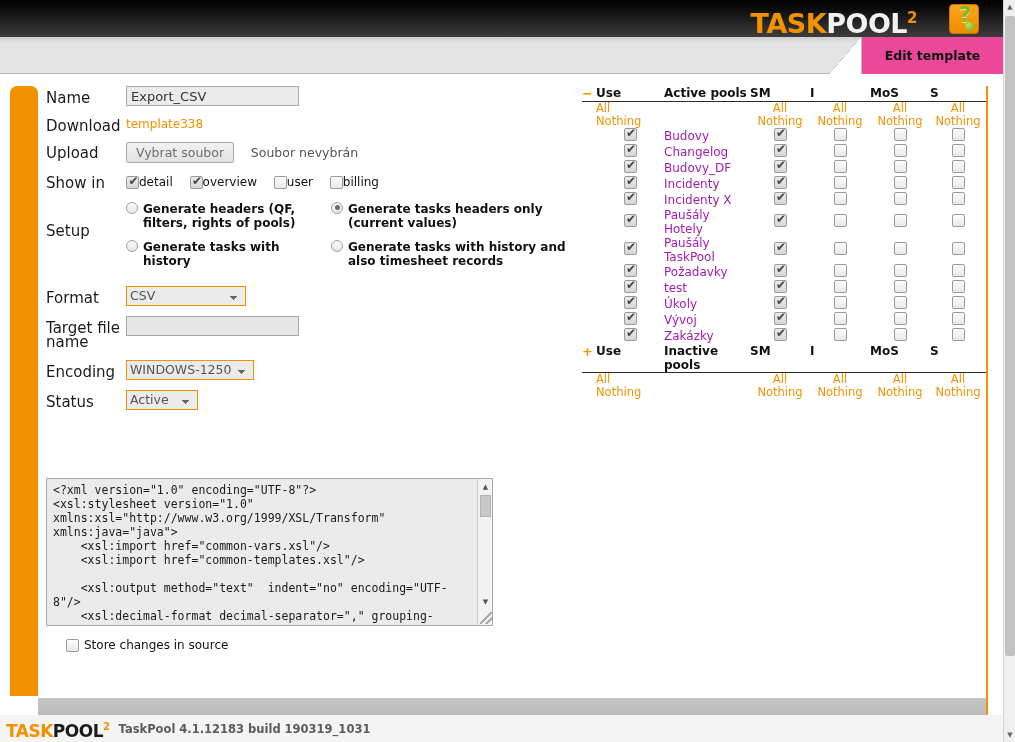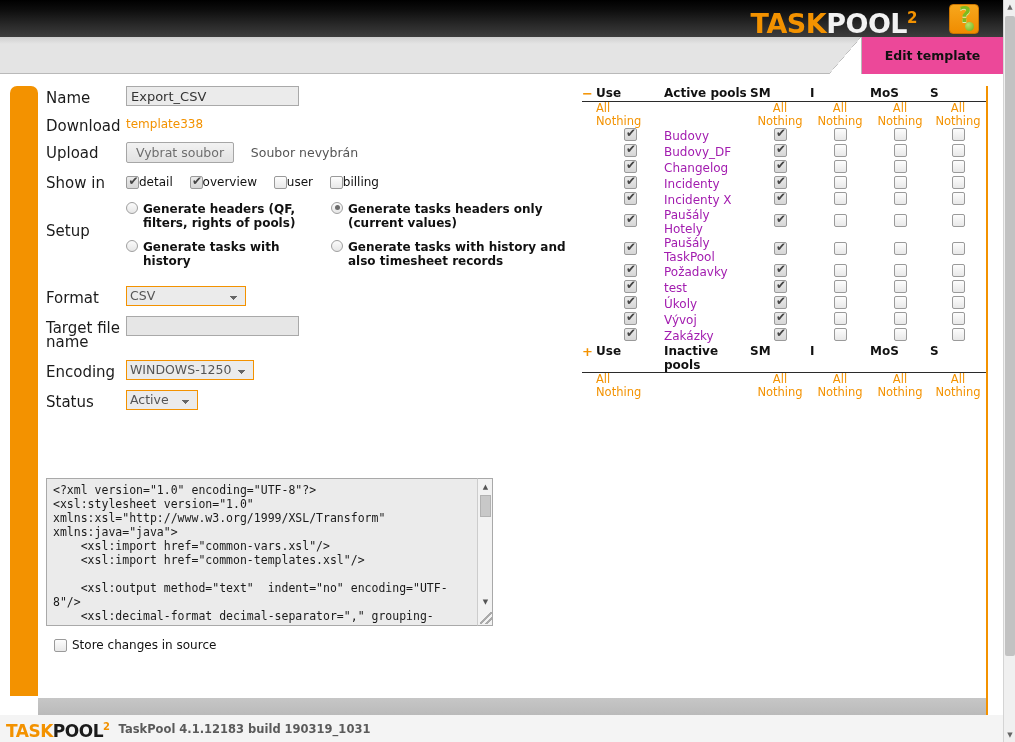--- a/index.html
+++ b/index.html
@@ -200,21 +200,21 @@
     background:#c8c8c8; border:1px solid #b2b2b2; cursor:pointer;
   }
   .xmlscroll .grip {
     position:absolute; left:2px; bottom:1px; width:12px; height:12px;
     background:
       linear-gradient(135deg,transparent 45%,#aaa 45%,#aaa 55%,transparent 55%),
       linear-gradient(135deg,transparent 70%,#aaa 70%,#aaa 80%,transparent 80%);
     cursor:nwse-resize;
   }
 
-  .storebox { position:absolute; left:8px; top:552px; display:flex; align-items:center; font-size:12px; }
+  .storebox { position:absolute; left:20px; top:552px; display:flex; align-items:center; font-size:12px; }
   .storebox span { margin-left:5px; }
 
   
   .pools {
     position:absolute; left:544px; top:0px; width:404px; height:600px;
     font-size:12px;
   }
   table.ptab { width:404px; border-collapse:collapse; }
   table.ptab td, table.ptab th { padding:0; }
 
@@ -484,30 +484,30 @@
               <td class="c"><input type="checkbox" class="cbx" checked="" style=""></td>
               <td class="nm">Budovy</td>
               <td class="c"><input type="checkbox" class="cbx" checked="" style=""></td>
               <td class="c"><input type="checkbox" class="cbx" style=""></td>
               <td class="c"><input type="checkbox" class="cbx" style=""></td>
               <td class="c"><input type="checkbox" class="cbx" style=""></td>
             </tr>
             <tr class="prow">
               <td></td>
               <td class="c"><input type="checkbox" class="cbx" checked="" style=""></td>
+              <td class="nm">Changelog</td>
+              <td class="c"><input type="checkbox" class="cbx" checked="" style=""></td>
+              <td class="c"><input type="checkbox" class="cbx" style=""></td>
+              <td class="c"><input type="checkbox" class="cbx" style=""></td>
+              <td class="c"><input type="checkbox" class="cbx" style=""></td>
+            </tr>
+            <tr class="prow">
+              <td></td>
+              <td class="c"><input type="checkbox" class="cbx" checked="" style=""></td>
               <td class="nm">Budovy_DF</td>
-              <td class="c"><input type="checkbox" class="cbx" checked="" style=""></td>
-              <td class="c"><input type="checkbox" class="cbx" style=""></td>
-              <td class="c"><input type="checkbox" class="cbx" style=""></td>
-              <td class="c"><input type="checkbox" class="cbx" style=""></td>
-            </tr>
-            <tr class="prow">
-              <td></td>
-              <td class="c"><input type="checkbox" class="cbx" checked="" style=""></td>
-              <td class="nm">Changelog</td>
               <td class="c"><input type="checkbox" class="cbx" checked="" style=""></td>
               <td class="c"><input type="checkbox" class="cbx" style=""></td>
               <td class="c"><input type="checkbox" class="cbx" style=""></td>
               <td class="c"><input type="checkbox" class="cbx" style=""></td>
             </tr>
             <tr class="prow">
               <td></td>
               <td class="c"><input type="checkbox" class="cbx" checked="" style=""></td>
               <td class="nm">Incidenty</td>
               <td class="c"><input type="checkbox" class="cbx" checked="" style=""></td>

